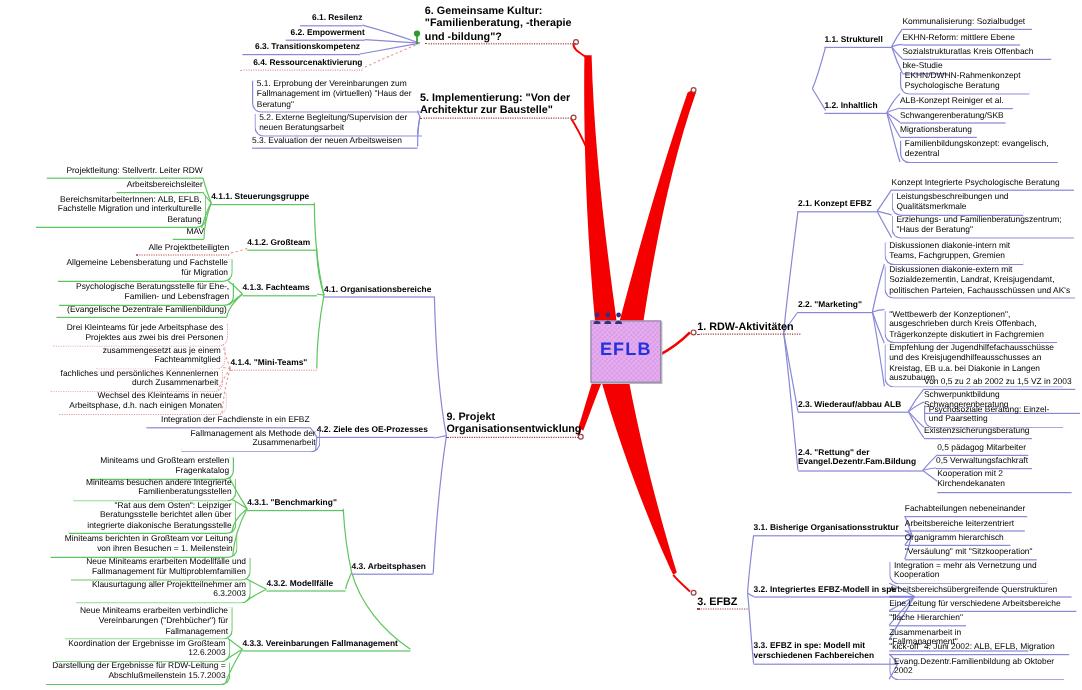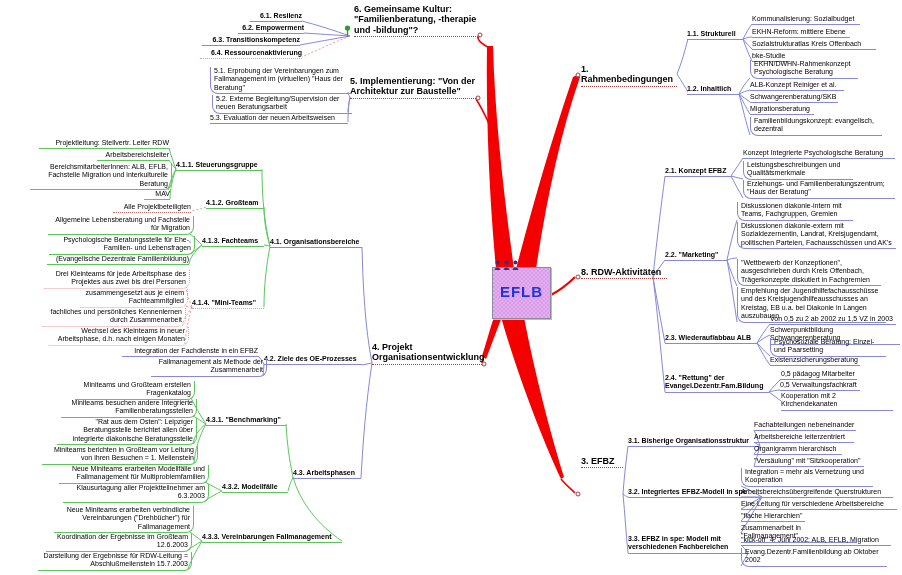--- a/index.html
+++ b/index.html
@@ -158,24 +158,23 @@
         <path d="M9.5,10 C9.5,6.5 15.5,6.5 15.5,10 Z"></path>
     <circle cx="21.5" cy="2.5" r="2"></circle>
         <path d="M18.5,10 C18.5,6.5 24.5,6.5 24.5,10 Z"></path>
       </g>
   </svg>
   <svg class="icon" style="left:343px;top:25px" width="9" height="12" viewBox="0 0 9 12">
     <rect x="3.8" y="5" width="1.4" height="7" fill="#2f9a2f"></rect>
     <circle cx="4.5" cy="3" r="2.6" fill="#2f9a2f"></circle>
   </svg>
 
-  <div class="n main" style="left:581px;top:64px;width:96px">1. Rahmenbedingungen</div>
-  <div class="n main" style="left:581px;top:267px;width:86px">8. RDW-Aktivitäten</div>
-  <div class="n main" style="left:581px;top:456px;width:42px">3. EFBZ</div>
-  <div class="n main" style="left:372px;top:342px;width:110px">4. Projekt Organisationsentwicklung</div>
+  <div class="n main" style="left:581px;top:267px;width:86px">1. RDW-Aktivitäten</div>
+  <div class="n main" style="left:581px;top:496px;width:42px">3. EFBZ</div>
+  <div class="n main" style="left:372px;top:342px;width:110px">9. Projekt Organisationsentwicklung</div>
   <div class="n main" style="left:350px;top:76px;width:126px">5. Implementierung: "Von der Architektur zur Baustelle"</div>
   <div class="n main" style="left:354px;top:4px;width:126px">6. Gemeinsame Kultur: "Familienberatung, -therapie und -bildung"?</div>
 
   <div class="n b c-b ub" style="left:687px;top:30px;width:56px">1.1. Strukturell</div>
   <div class="n c-b ub" style="left:752px;top:15px;width:108px">Kommunalisierung: Sozialbudget</div>
   <div class="n c-b ub" style="left:752px;top:28px;width:98px">EKHN-Reform: mittlere Ebene</div>
   <div class="n c-b ub" style="left:752px;top:40px;width:124px">Sozialstrukturatlas Kreis Offenbach</div>
   <div class="n c-b ub" style="left:752px;top:52px;width:38px">bke-Studie</div>
   <div class="n b c-b ub" style="left:687px;top:85px;width:52px">1.2. Inhaltlich</div>
   <div class="n c-b ub bl" style="left:750px;top:60px;width:104px">EKHN/DWHN-Rahmenkonzept Psychologische Beratung</div>

